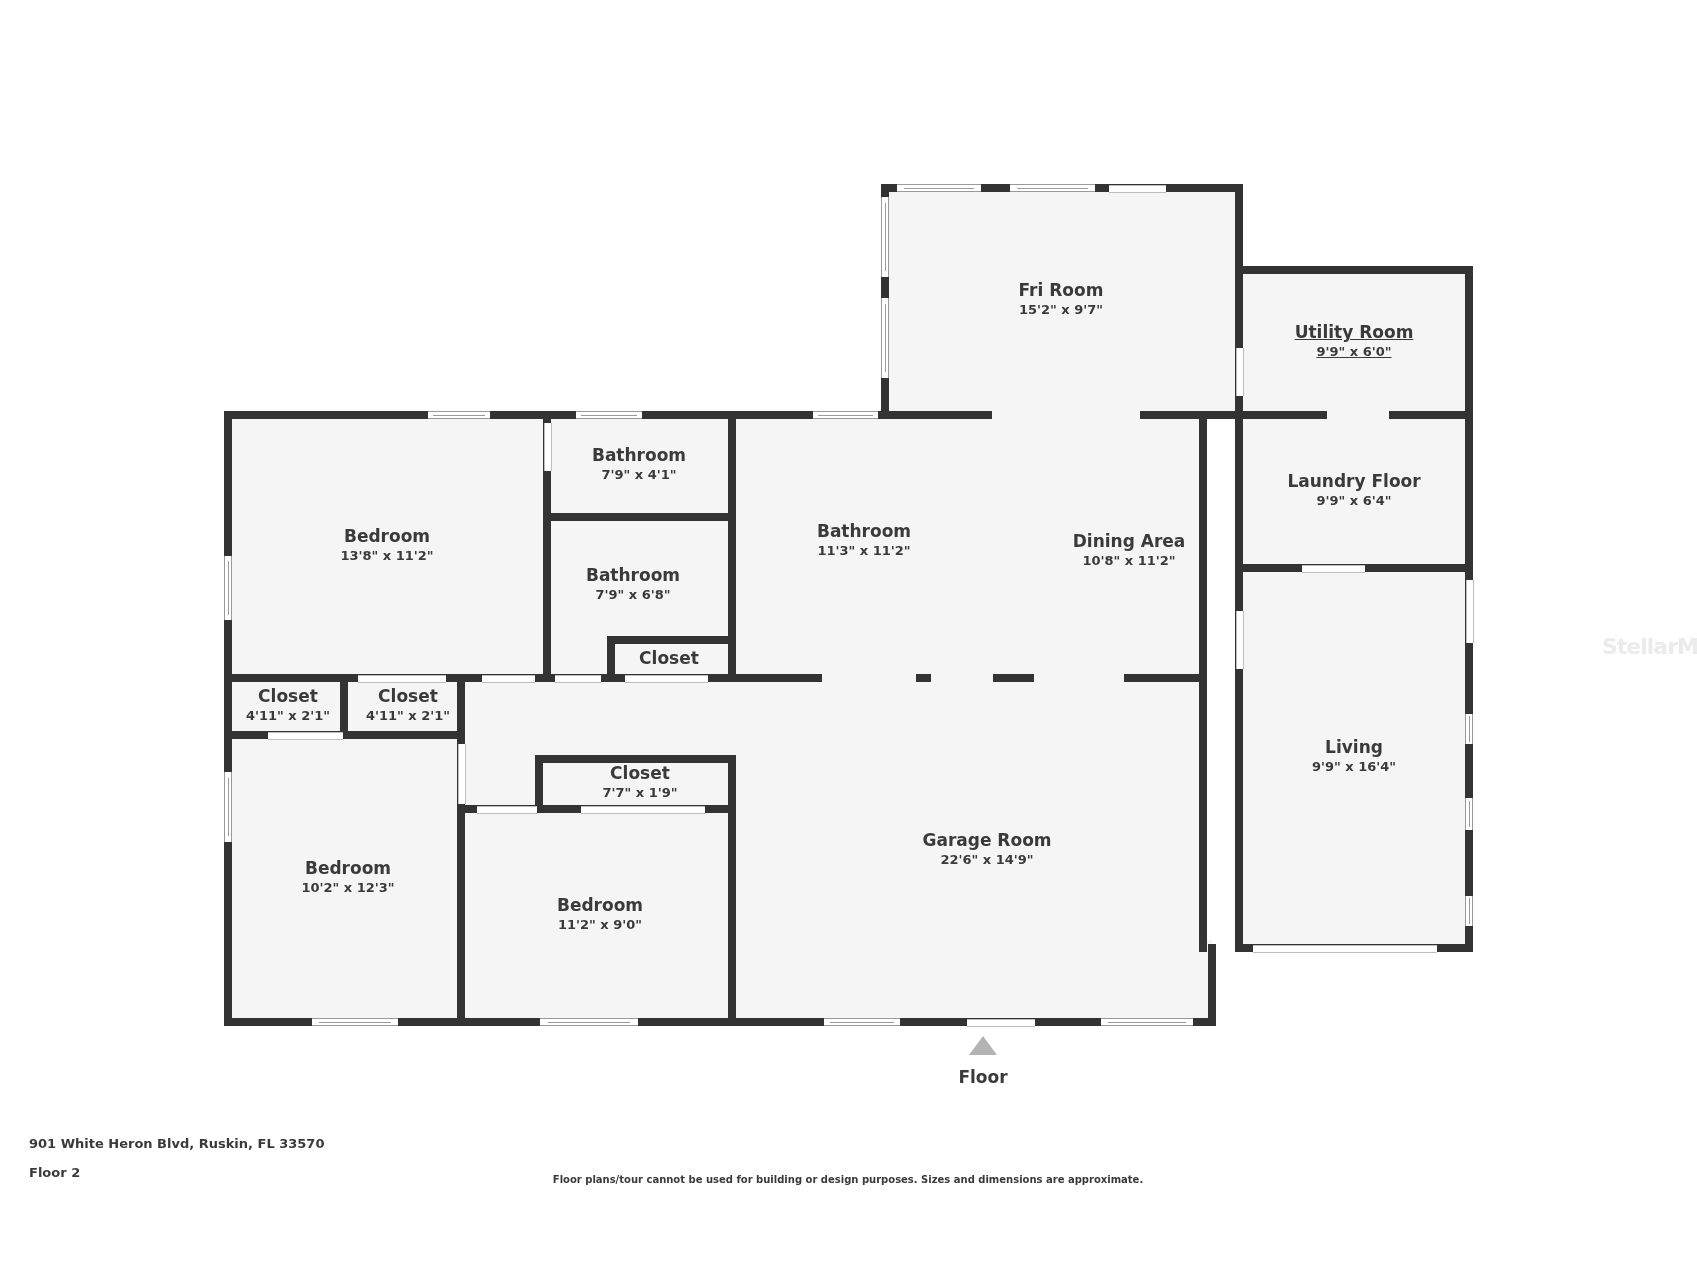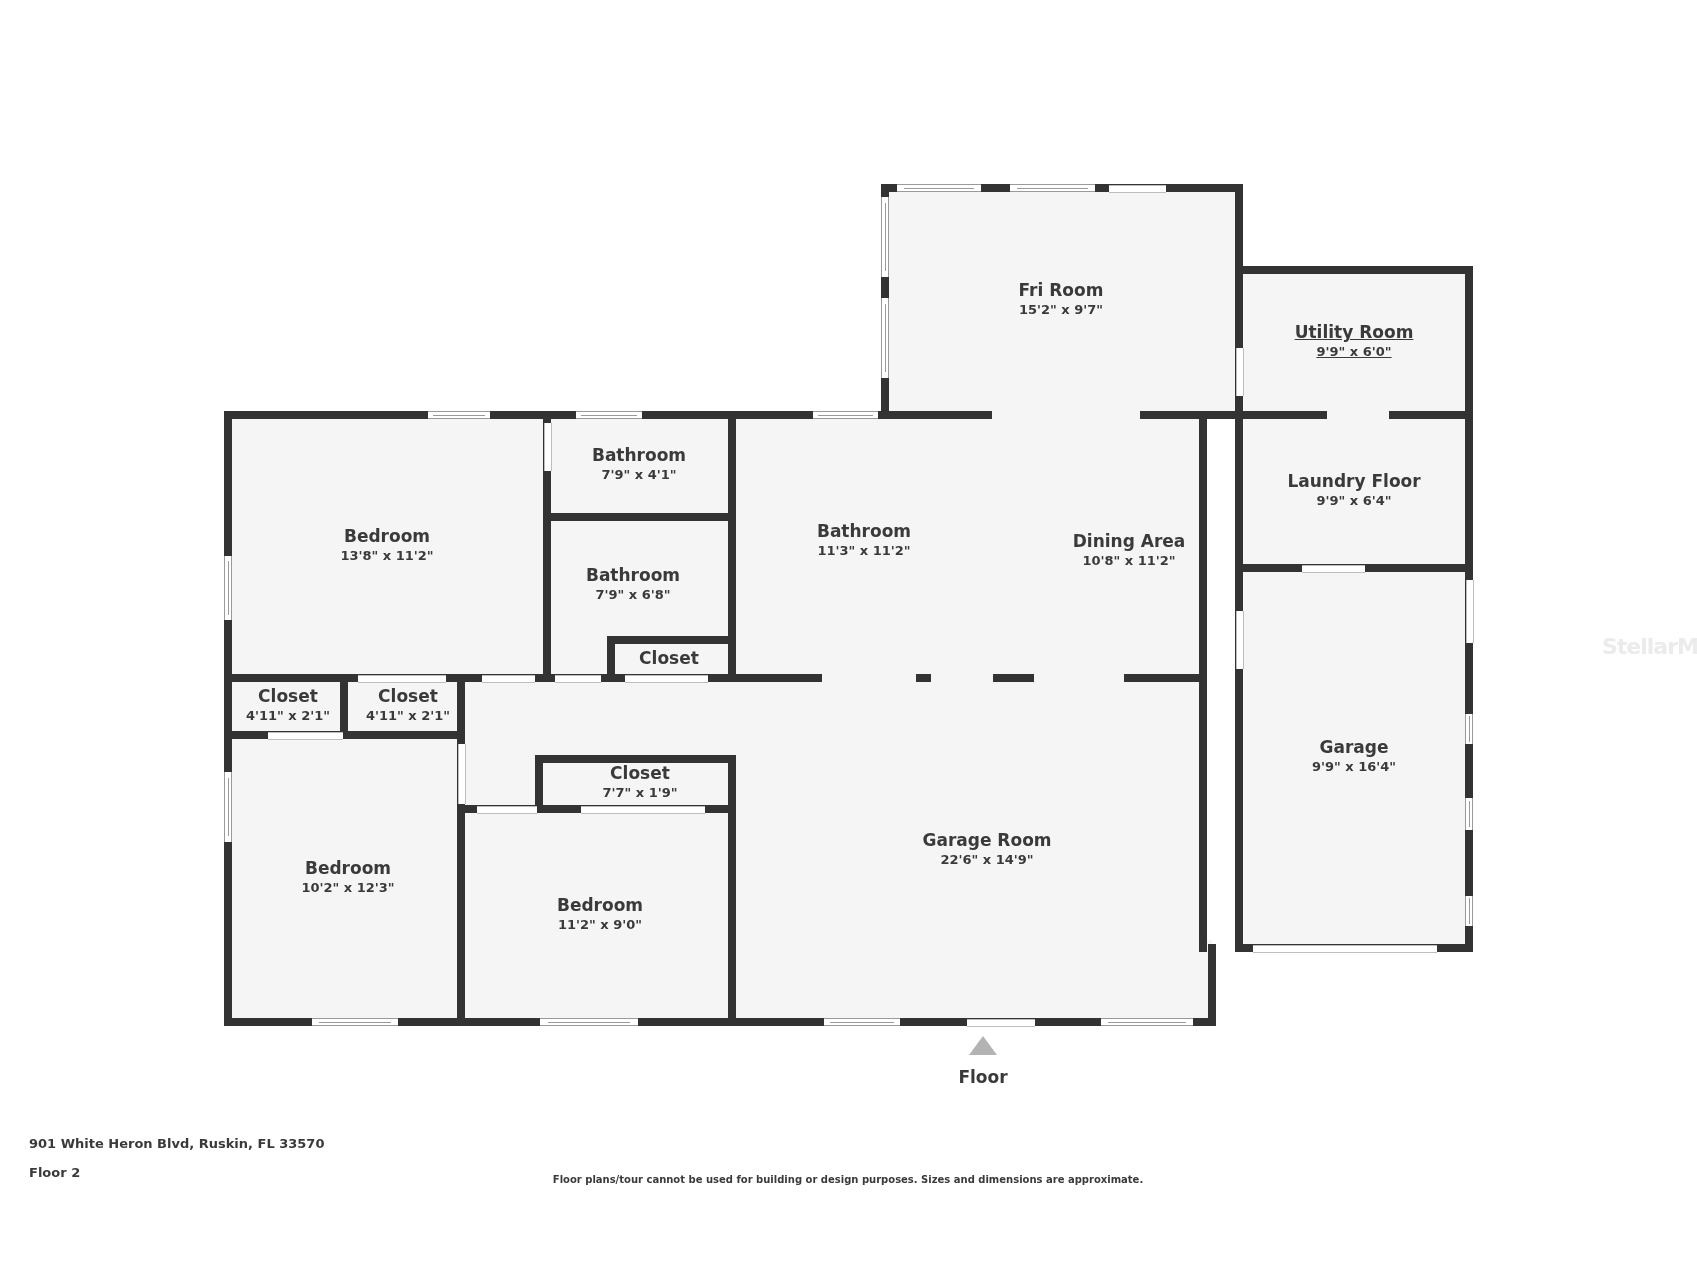--- a/index.html
+++ b/index.html
@@ -159,21 +159,21 @@
   </div>
   <div class="room-label" style="left:288px;top:705px;">
     <span class="room-name">Closet</span>
     <span class="room-dim">4'11" x 2'1"</span>
   </div>
   <div class="room-label" style="left:408px;top:705px;">
     <span class="room-name">Closet</span>
     <span class="room-dim">4'11" x 2'1"</span>
   </div>
   <div class="room-label" style="left:1354px;top:756px;">
-    <span class="room-name">Garage</span>
+    <span class="room-name">Living</span>
     <span class="room-dim">9'9" x 16'4"</span>
   </div>
   <div class="room-label" style="left:640px;top:782px;">
     <span class="room-name">Closet</span>
     <span class="room-dim">7'7" x 1'9"</span>
   </div>
   <div class="room-label" style="left:987px;top:849px;">
     <span class="room-name">Garage Room</span>
     <span class="room-dim">22'6" x 14'9"</span>
   </div>

